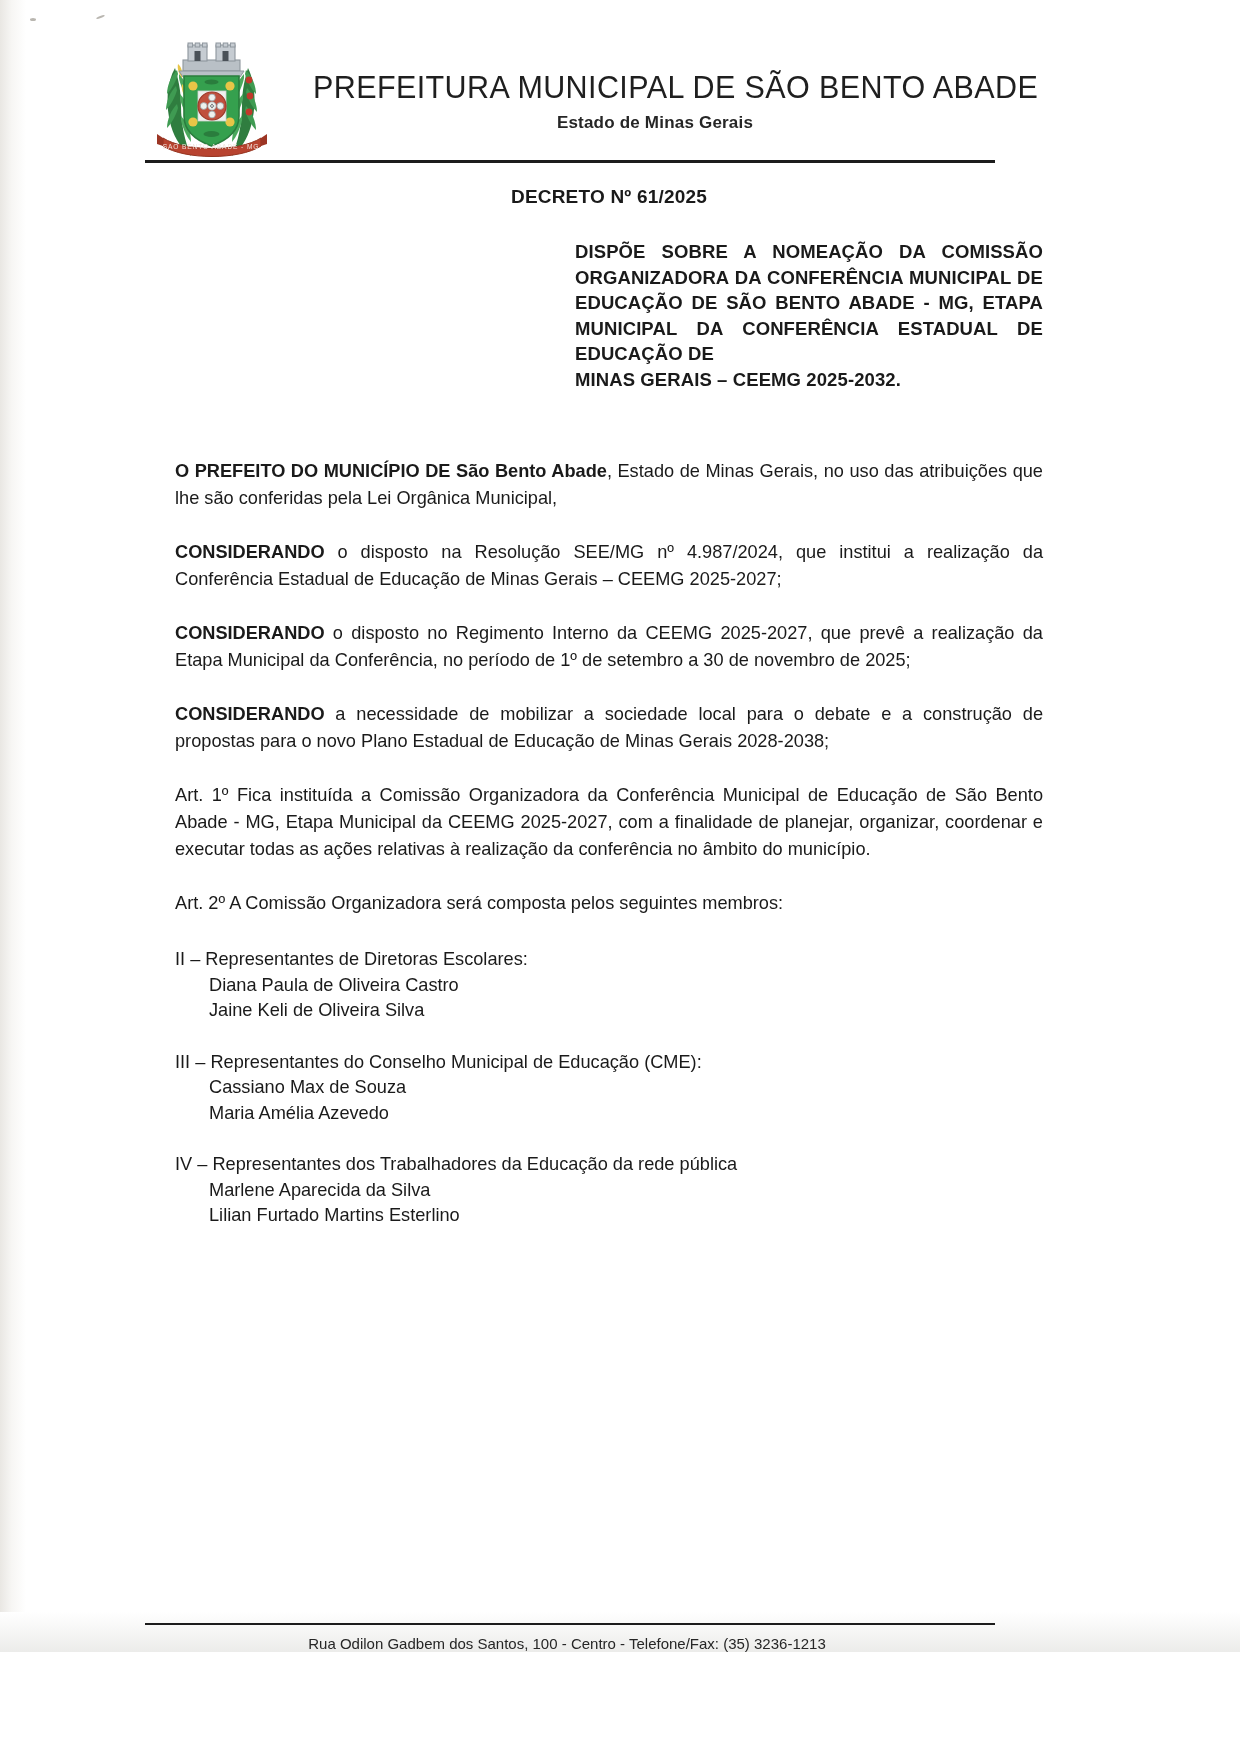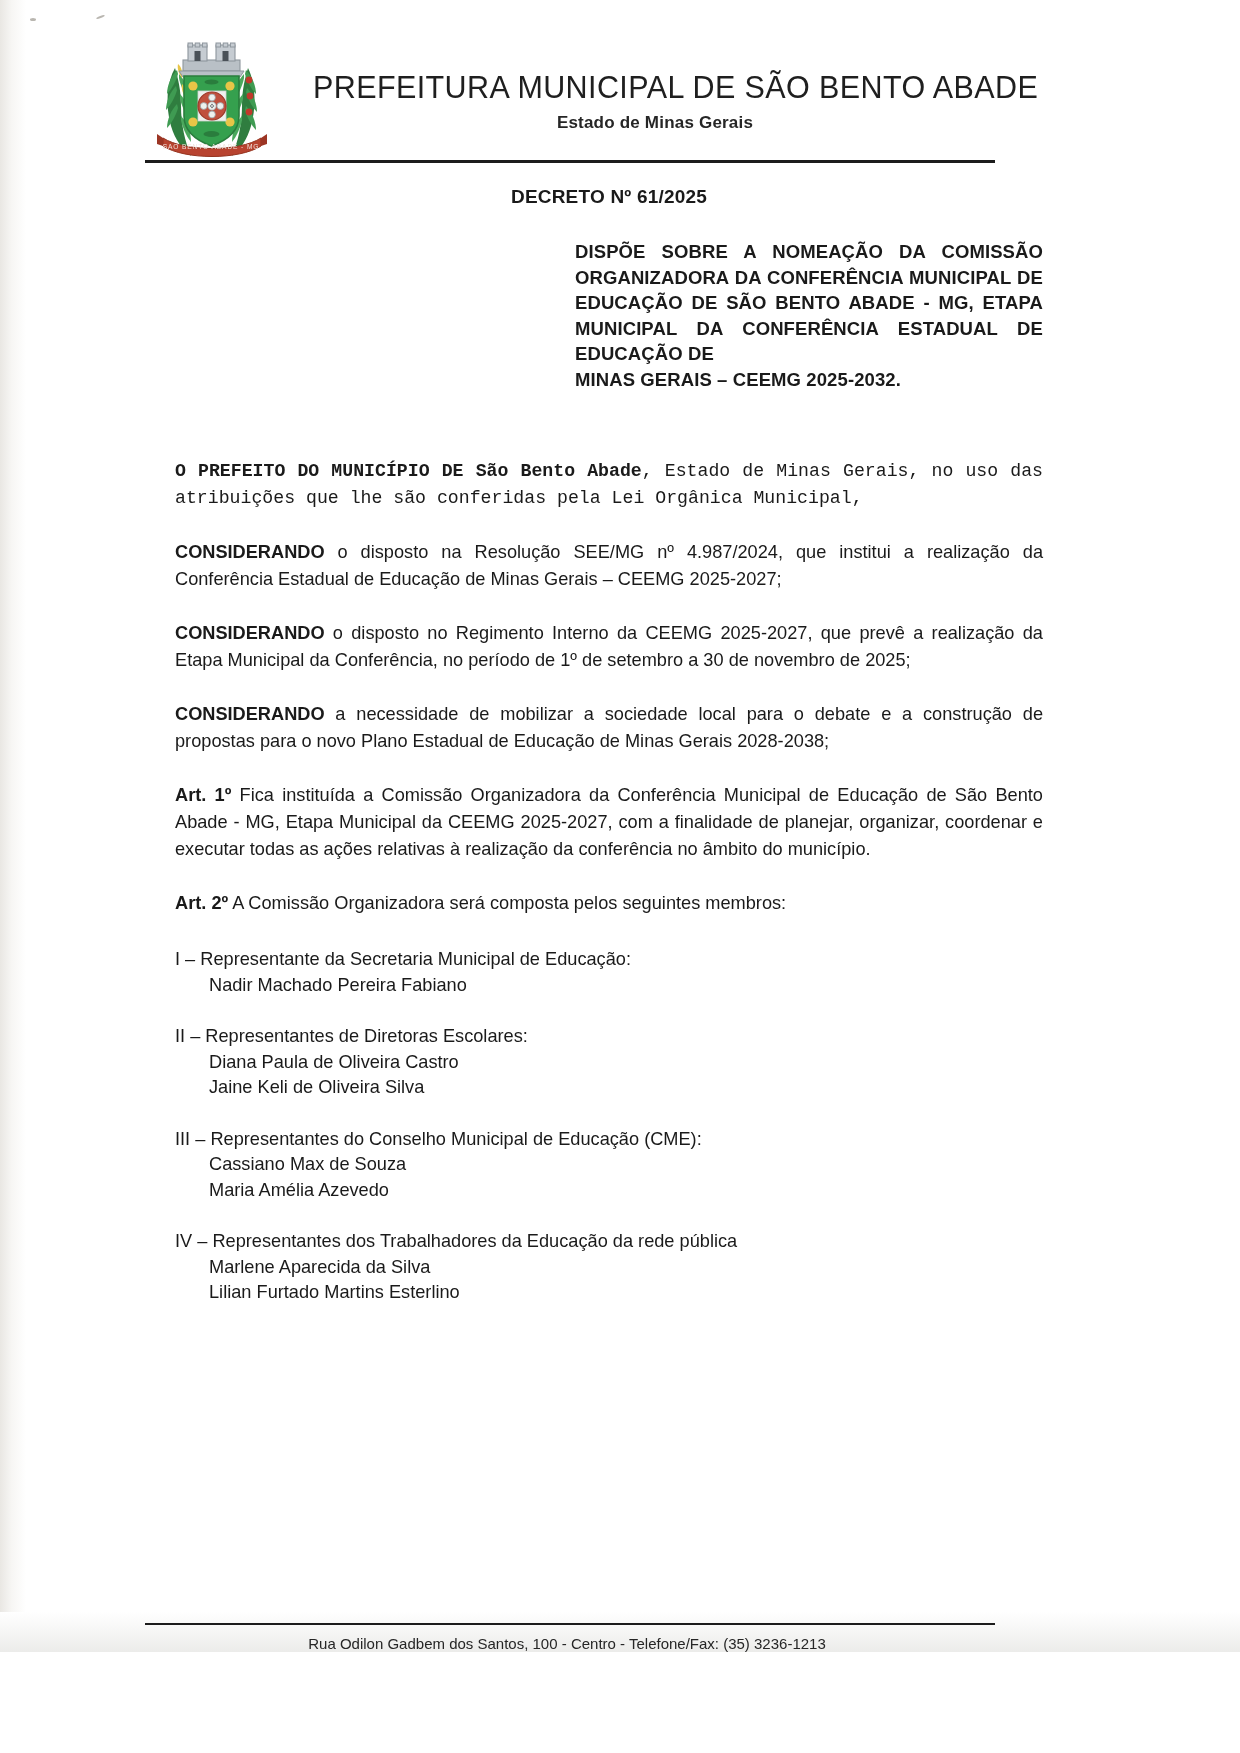--- a/index.html
+++ b/index.html
@@ -124,38 +124,38 @@
   }
   .ementa .lastline { display: block; }
 
   .para {
     margin-top: 27px;
     font-size: 18.2px;
     line-height: 27px;
     text-align: justify;
     text-align-last: left;
   }
-  .para.first { margin-top: 66px; font-family: Liberation Mono, monospace; }
+  .para.first { margin-top: 66px; }
   .para b, .para strong { font-weight: bold; }
 
   .decreta {
     margin-top: 30px;
     font-size: 18.2px;
     font-weight: bold;
     letter-spacing: 3.2px;
   }
 
   .art {
     margin-top: 27px;
     font-size: 18.2px;
     line-height: 27px;
     text-align: justify;
     text-align-last: left;
   }
-  .art .lbl { font-weight: bold; }
+  .art .lbl { font-weight: normal; }
 
   .list {
     margin-top: 30px;
   }
   .list-item {
     margin-top: 26px;
     font-size: 18.2px;
     line-height: 25.5px;
   }
   .list-item:first-child { margin-top: 0; }
@@ -300,24 +300,20 @@
 
     <div class="para"><b>CONSIDERANDO</b><span> a necessidade de mobilizar a sociedade local para o debate e a construção de propostas para o novo Plano Estadual de Educação de Minas Gerais 2028-2038;</span></div>
 
 
     <div class="art"><span class="lbl">Art. 1º</span><span> Fica instituída a Comissão Organizadora da Conferência Municipal de Educação de São Bento Abade - MG, Etapa Municipal da CEEMG 2025-2027, com a finalidade de planejar, organizar, coordenar e executar todas as ações relativas à realização da conferência no âmbito do município.</span></div>
 
     <div class="art"><span class="lbl">Art. 2º</span><span> A Comissão Organizadora será composta pelos seguintes membros:</span></div>
 
     <div class="list">
 
-      <div class="list-item">
-        <div class="list-head">I – Representante da Secretaria Municipal de Educação:</div>
-        <div class="list-name">Nadir Machado Pereira Fabiano</div>
-      </div>
 
       <div class="list-item">
         <div class="list-head">II – Representantes de Diretoras Escolares:</div>
         <div class="list-name">Diana Paula de Oliveira Castro</div>
         <div class="list-name">Jaine Keli de Oliveira Silva</div>
       </div>
 
       <div class="list-item">
         <div class="list-head">III – Representantes do Conselho Municipal de Educação (CME):</div>
         <div class="list-name">Cassiano Max de Souza</div>

